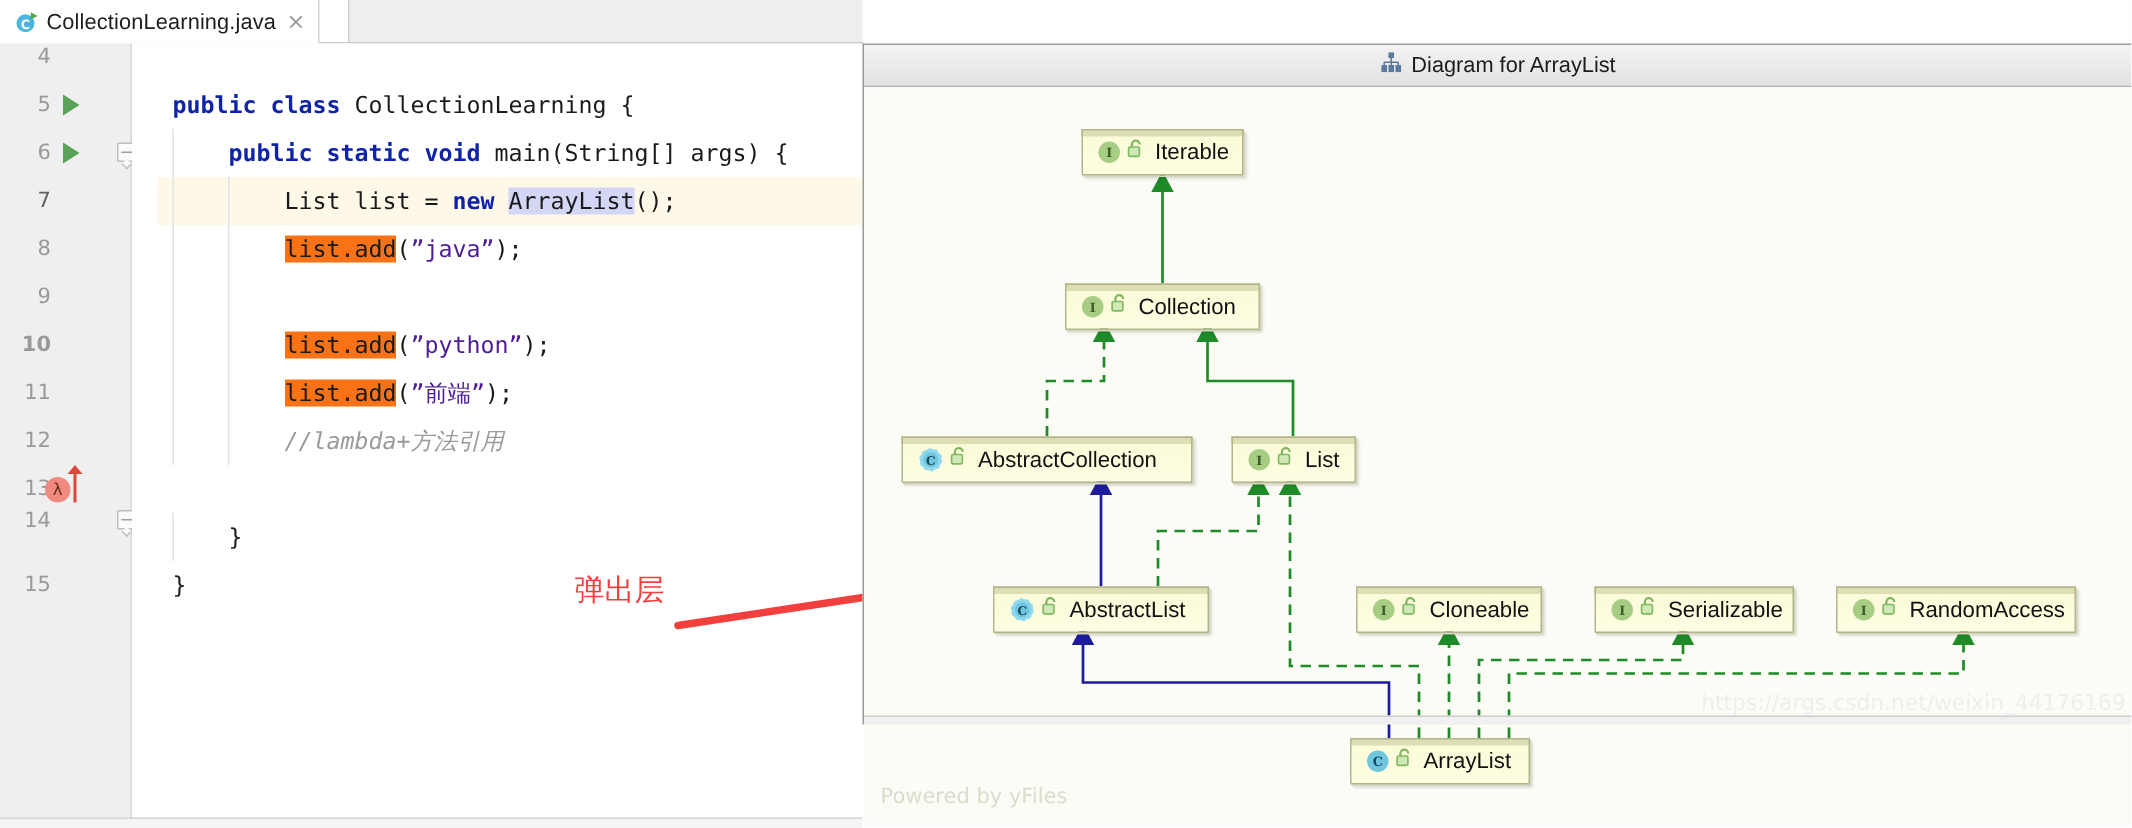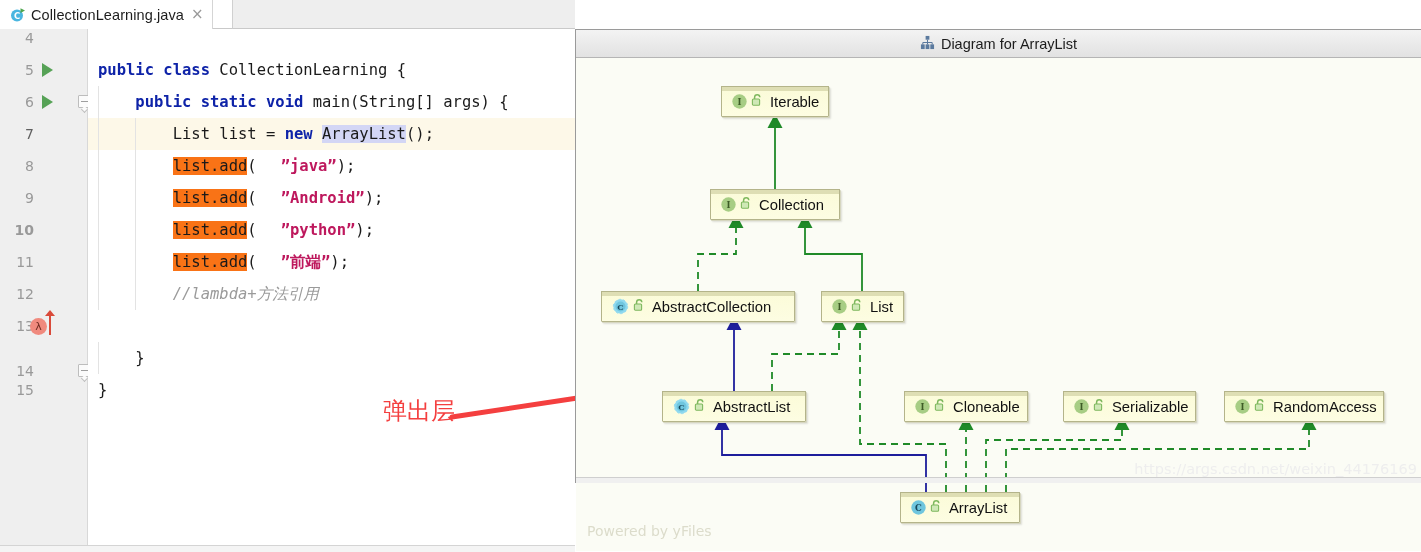--- a/index.html
+++ b/index.html
@@ -100,40 +100,40 @@
   }
 
   
   .code-area {
     position: absolute; left: 88px; top: 0; right: 0; height: 523px;
     background: #ffffff;
     font-family: "DejaVu Sans Mono", monospace;
     font-size: 15.5px;
   }
   .code-line {
-    position: absolute; left: 0; width: 487px; height: 32px;
+    position: absolute; left: 17px; width: 487px; height: 32px;
     line-height: 32px; white-space: pre; color: #1a1a1a;
   }
   .code-line.hl-row { background: #fdf8e8; }
   .code-text { position: absolute; left: 10px; top: 0; white-space: pre; }
   .ind-guide {
     position: absolute; width: 1px; top: 0; height: 32px; background: #e3e3e3;
   }
   .kw  { color: #0e23a8; font-weight: bold; }
-  .str { color: #be185d; font-weight: bold; margin-left: 24px; }
+  .str { color: #4c1d95; font-weight: normal; }
   .cmt { color: #9a9a9a; font-style: italic; }
   .fld { color: #6a0f9c; font-weight: bold; font-style: italic; }
   .sel { background: #d3d6f5; }
   .usage { background: #f97316; }
   .plain { color: #1a1a1a; }
 
   
   .annot-text {
-    position: absolute; left: 383px; top: 395px;
-    font-size: 24px; color: #f43f3f;
+    position: absolute; left: 383px; top: 380px;
+    font-size: 20px; color: #f43f3f;
     font-family: "DejaVu Sans", sans-serif;
   }
   .annot-arrow { position: absolute; left: 0; top: 0; pointer-events: none; }
 
   
   .diagram-panel {
     position: absolute; left: 575px; top: 29px; width: 846px; height: 454px;
     background: #fbfcf7; border-left: 1px solid #9a9a9a; border-top: 1px solid #9a9a9a;
   }
   .diagram-header {
@@ -237,39 +237,39 @@
             <span class="num">11</span>
           </div>
           <div class="lineno" style="top: 249px; margin-left: 28px;">
             <span class="num">12</span>
           </div>
           <div class="lineno" style="top: 281px;">
             <span class="num">13</span>
             <div class="lambda-icon">λ</div>
             <div class="lambda-up"></div>
           </div>
-          <div class="lineno" style="top: 326px;">
+          <div class="lineno" style="top: 302px;">
             <span class="num">14</span>
             <div class="fold">
               <div class="fold-box"></div>
               <div class="fold-tail"></div>
             </div>
           </div>
           <div class="lineno" style="top: 345px;">
             <span class="num">15</span>
           </div>
         </div>
     </div>
     <div class="code-area" id="code-area">
         <div class="code-line" style="top: -7px;"><span class="code-text"></span></div>
         <div class="code-line" style="top: 25px;"><span class="code-text"><span class="kw">public </span><span class="kw">class </span><span class="plain">CollectionLearning {</span></span></div>
         <div class="code-line" style="top: 57px;"><div class="ind-guide" style="left: 10px;"></div><span class="code-text"><span class="plain">    </span><span class="kw">public static void </span><span class="plain">main(String[] args) {</span></span></div>
         <div class="code-line hl-row" style="top: 89px;"><div class="ind-guide" style="left: 10px;"></div><div class="ind-guide" style="left: 47px;"></div><span class="code-text"><span class="plain">        List list = </span><span class="kw">new </span><span class="plain sel">ArrayList</span><span class="plain">();</span></span></div>
         <div class="code-line" style="top: 121px;"><div class="ind-guide" style="left: 10px;"></div><div class="ind-guide" style="left: 47px;"></div><span class="code-text"><span class="plain">        </span><span class="plain usage">list.add</span><span class="plain">(</span><span class="str">”java”</span><span class="plain">);</span></span></div>
-        <div class="code-line" style="top: 153px;"><div class="ind-guide" style="left: 10px;"></div><div class="ind-guide" style="left: 47px;"></div><span class="code-text"><span class="plain">        </span><span class="plain usage">list.add</span><span class="plain">(</span><span class="str">”Android”</span><span class="plain">);</span></span></div>
+        <div class="code-line" style="top: 153px;"><div class="ind-guide" style="left: 10px;"></div><div class="ind-guide" style="left: 47px;"></div></div>
         <div class="code-line" style="top: 185px;"><div class="ind-guide" style="left: 10px;"></div><div class="ind-guide" style="left: 47px;"></div><span class="code-text"><span class="plain">        </span><span class="plain usage">list.add</span><span class="plain">(</span><span class="str">”python”</span><span class="plain">);</span></span></div>
         <div class="code-line" style="top: 217px;"><div class="ind-guide" style="left: 10px;"></div><div class="ind-guide" style="left: 47px;"></div><span class="code-text"><span class="plain">        </span><span class="plain usage">list.add</span><span class="plain">(</span><span class="str">”前端”</span><span class="plain">);</span></span></div>
         <div class="code-line" style="top: 249px;"><div class="ind-guide" style="left: 10px;"></div><div class="ind-guide" style="left: 47px;"></div><span class="code-text"><span class="plain">        </span><span class="cmt">//lambda+方法引用</span></span></div>
         <div class="code-line" style="top: 313px;"><div class="ind-guide" style="left: 10px;"></div><span class="code-text"><span class="plain">    }</span></span></div>
         <div class="code-line" style="top: 345px;"><span class="code-text"><span class="plain">}</span></span></div>
       </div>
   </div>
   <div class="left-bottom-strip"></div>
 
   <div class="annot-text">弹出层</div>

